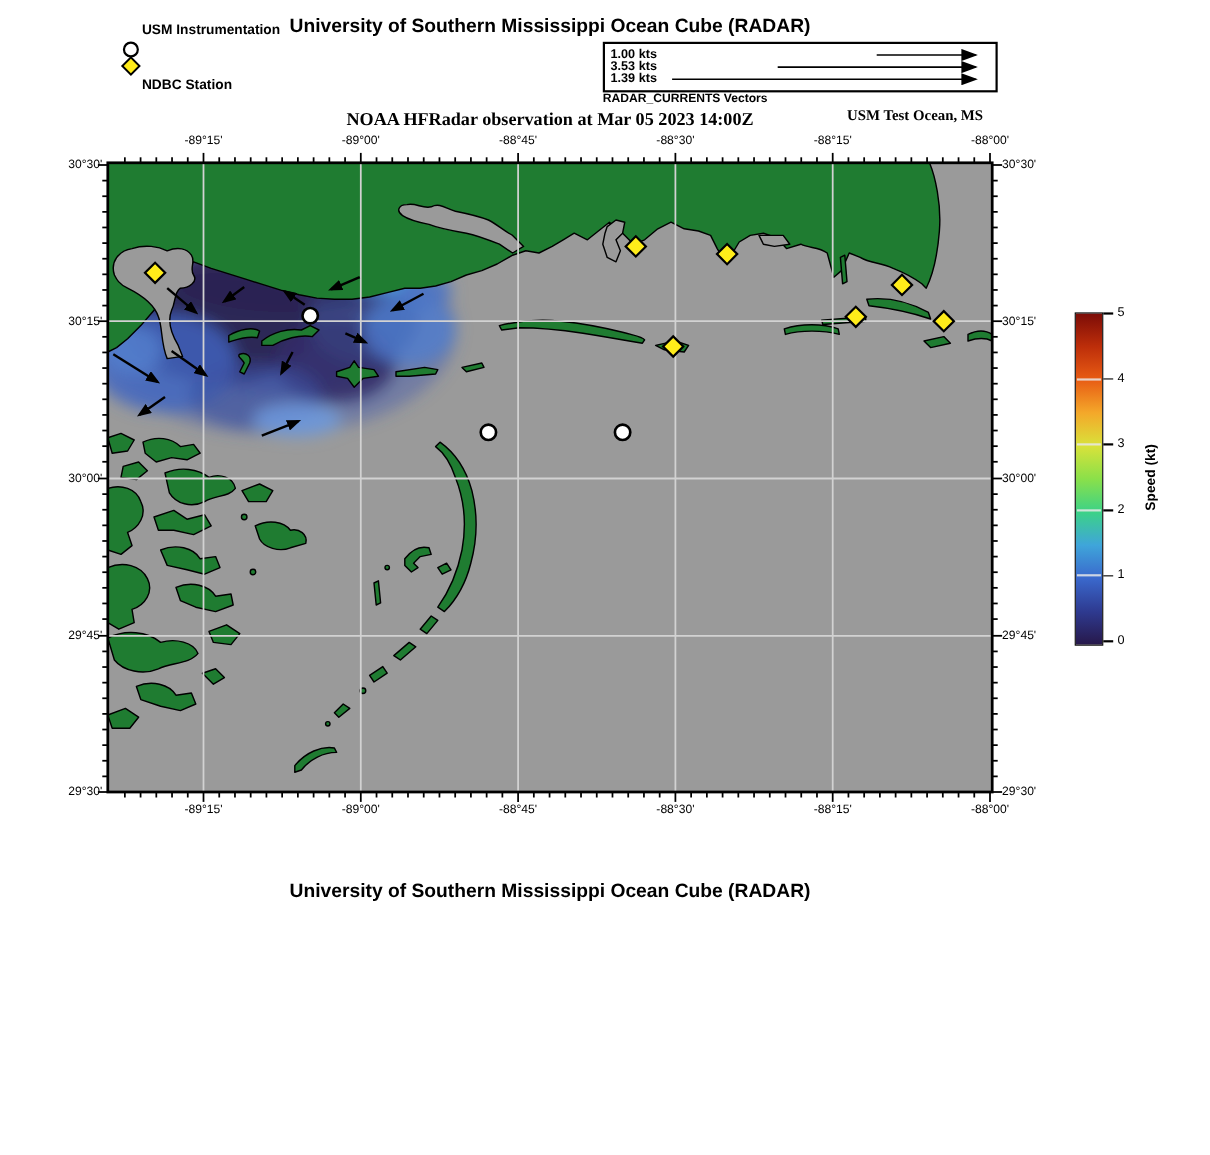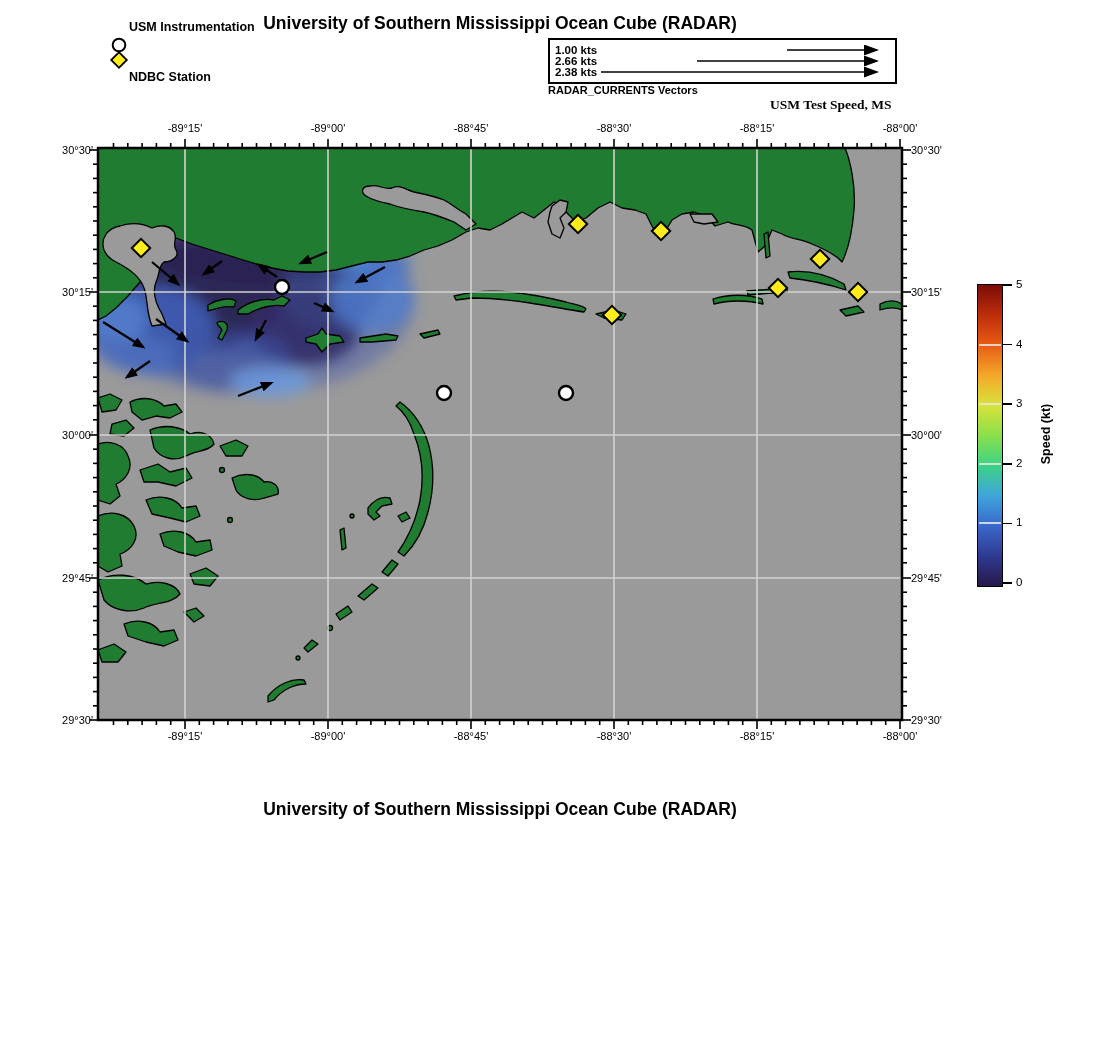--- a/index.html
+++ b/index.html
@@ -26,38 +26,39 @@
 
 <div class="abs title" style="left:500px;top:13px;">University of Southern Mississippi Ocean Cube (RADAR)</div>
 
 <svg class="abs" style="left:109px;top:36px;" width="20" height="34">
   <circle cx="10" cy="9" r="6.3" fill="#ffffff" stroke="#000" stroke-width="2"></circle>
   <rect x="4.5" y="18.5" width="11" height="11" fill="#ffec1a" stroke="#000" stroke-width="1.8" transform="rotate(45 10 24)"></rect>
 </svg>
 <div class="abs legend-lbl" style="left:129px;top:20px;">USM Instrumentation</div>
 <div class="abs legend-lbl" style="left:129px;top:70px;">NDBC Station</div>
 
-<div class="abs scalebox" style="left:548px;top:38px;width:345px;height:42px;">
+<div class="abs scalebox" style="left:548px;top:38px;width:345px;height:42px;padding-left:10px;">
   <svg width="345" height="42" id="scale-arrows">
     <defs>
       <marker id="ah-big" markerWidth="15" markerHeight="11" refX="13" refY="5.5" orient="auto" markerUnits="userSpaceOnUse">
         <path d="M0,0 L15,5.5 L0,11 z" fill="#000"></path>
       </marker>
     </defs>
   <line x1="237" y1="10" x2="327" y2="10" stroke="#000" stroke-width="1.5" marker-end="url(#ah-big)"></line>
         <line x1="147" y1="21" x2="327" y2="21" stroke="#000" stroke-width="1.5" marker-end="url(#ah-big)"></line>
         <line x1="51" y1="32" x2="327" y2="32" stroke="#000" stroke-width="1.5" marker-end="url(#ah-big)"></line>
       </svg>
   <div class="abs scale-lbl" style="left:5px;top:10px;">1.00 kts</div>
-  <div class="abs scale-lbl" style="left:5px;top:21px;">2.66 kts</div>
-  <div class="abs scale-lbl" style="left:5px;top:32px;">2.38 kts</div>
+  <div class="abs scale-lbl" style="left:5px;top:21px;">3.53 kts</div>
+  <div class="abs scale-lbl" style="left:5px;top:32px;">1.39 kts</div>
 </div>
 <div class="abs scale-cap" style="left:548px;top:84px;width:150px;">RADAR_CURRENTS Vectors</div>
 
-<div class="abs rangelbl" style="left:770px;top:97px;">USM Test Speed, MS</div>
+<div class="abs subtitle" style="left:500px;top:99px;">NOAA HFRadar observation at Mar 05 2023 14:00Z</div>
+<div class="abs rangelbl" style="left:770px;top:97px;">USM Test Ocean, MS</div>
 
 <svg id="map-canvas" class="abs" style="left:0;top:0;" width="1100" height="1050">
   <defs>
     <filter id="blur" x="-30%" y="-30%" width="160%" height="160%">
           <feGaussianBlur stdDeviation="7"></feGaussianBlur>
         </filter>
     <clipPath id="mapclip">
           <rect x="98" y="148" width="804" height="572"></rect>
         </clipPath>
     <marker id="ah" markerWidth="13" markerHeight="10" refX="10" refY="5" orient="auto" markerUnits="userSpaceOnUse">

